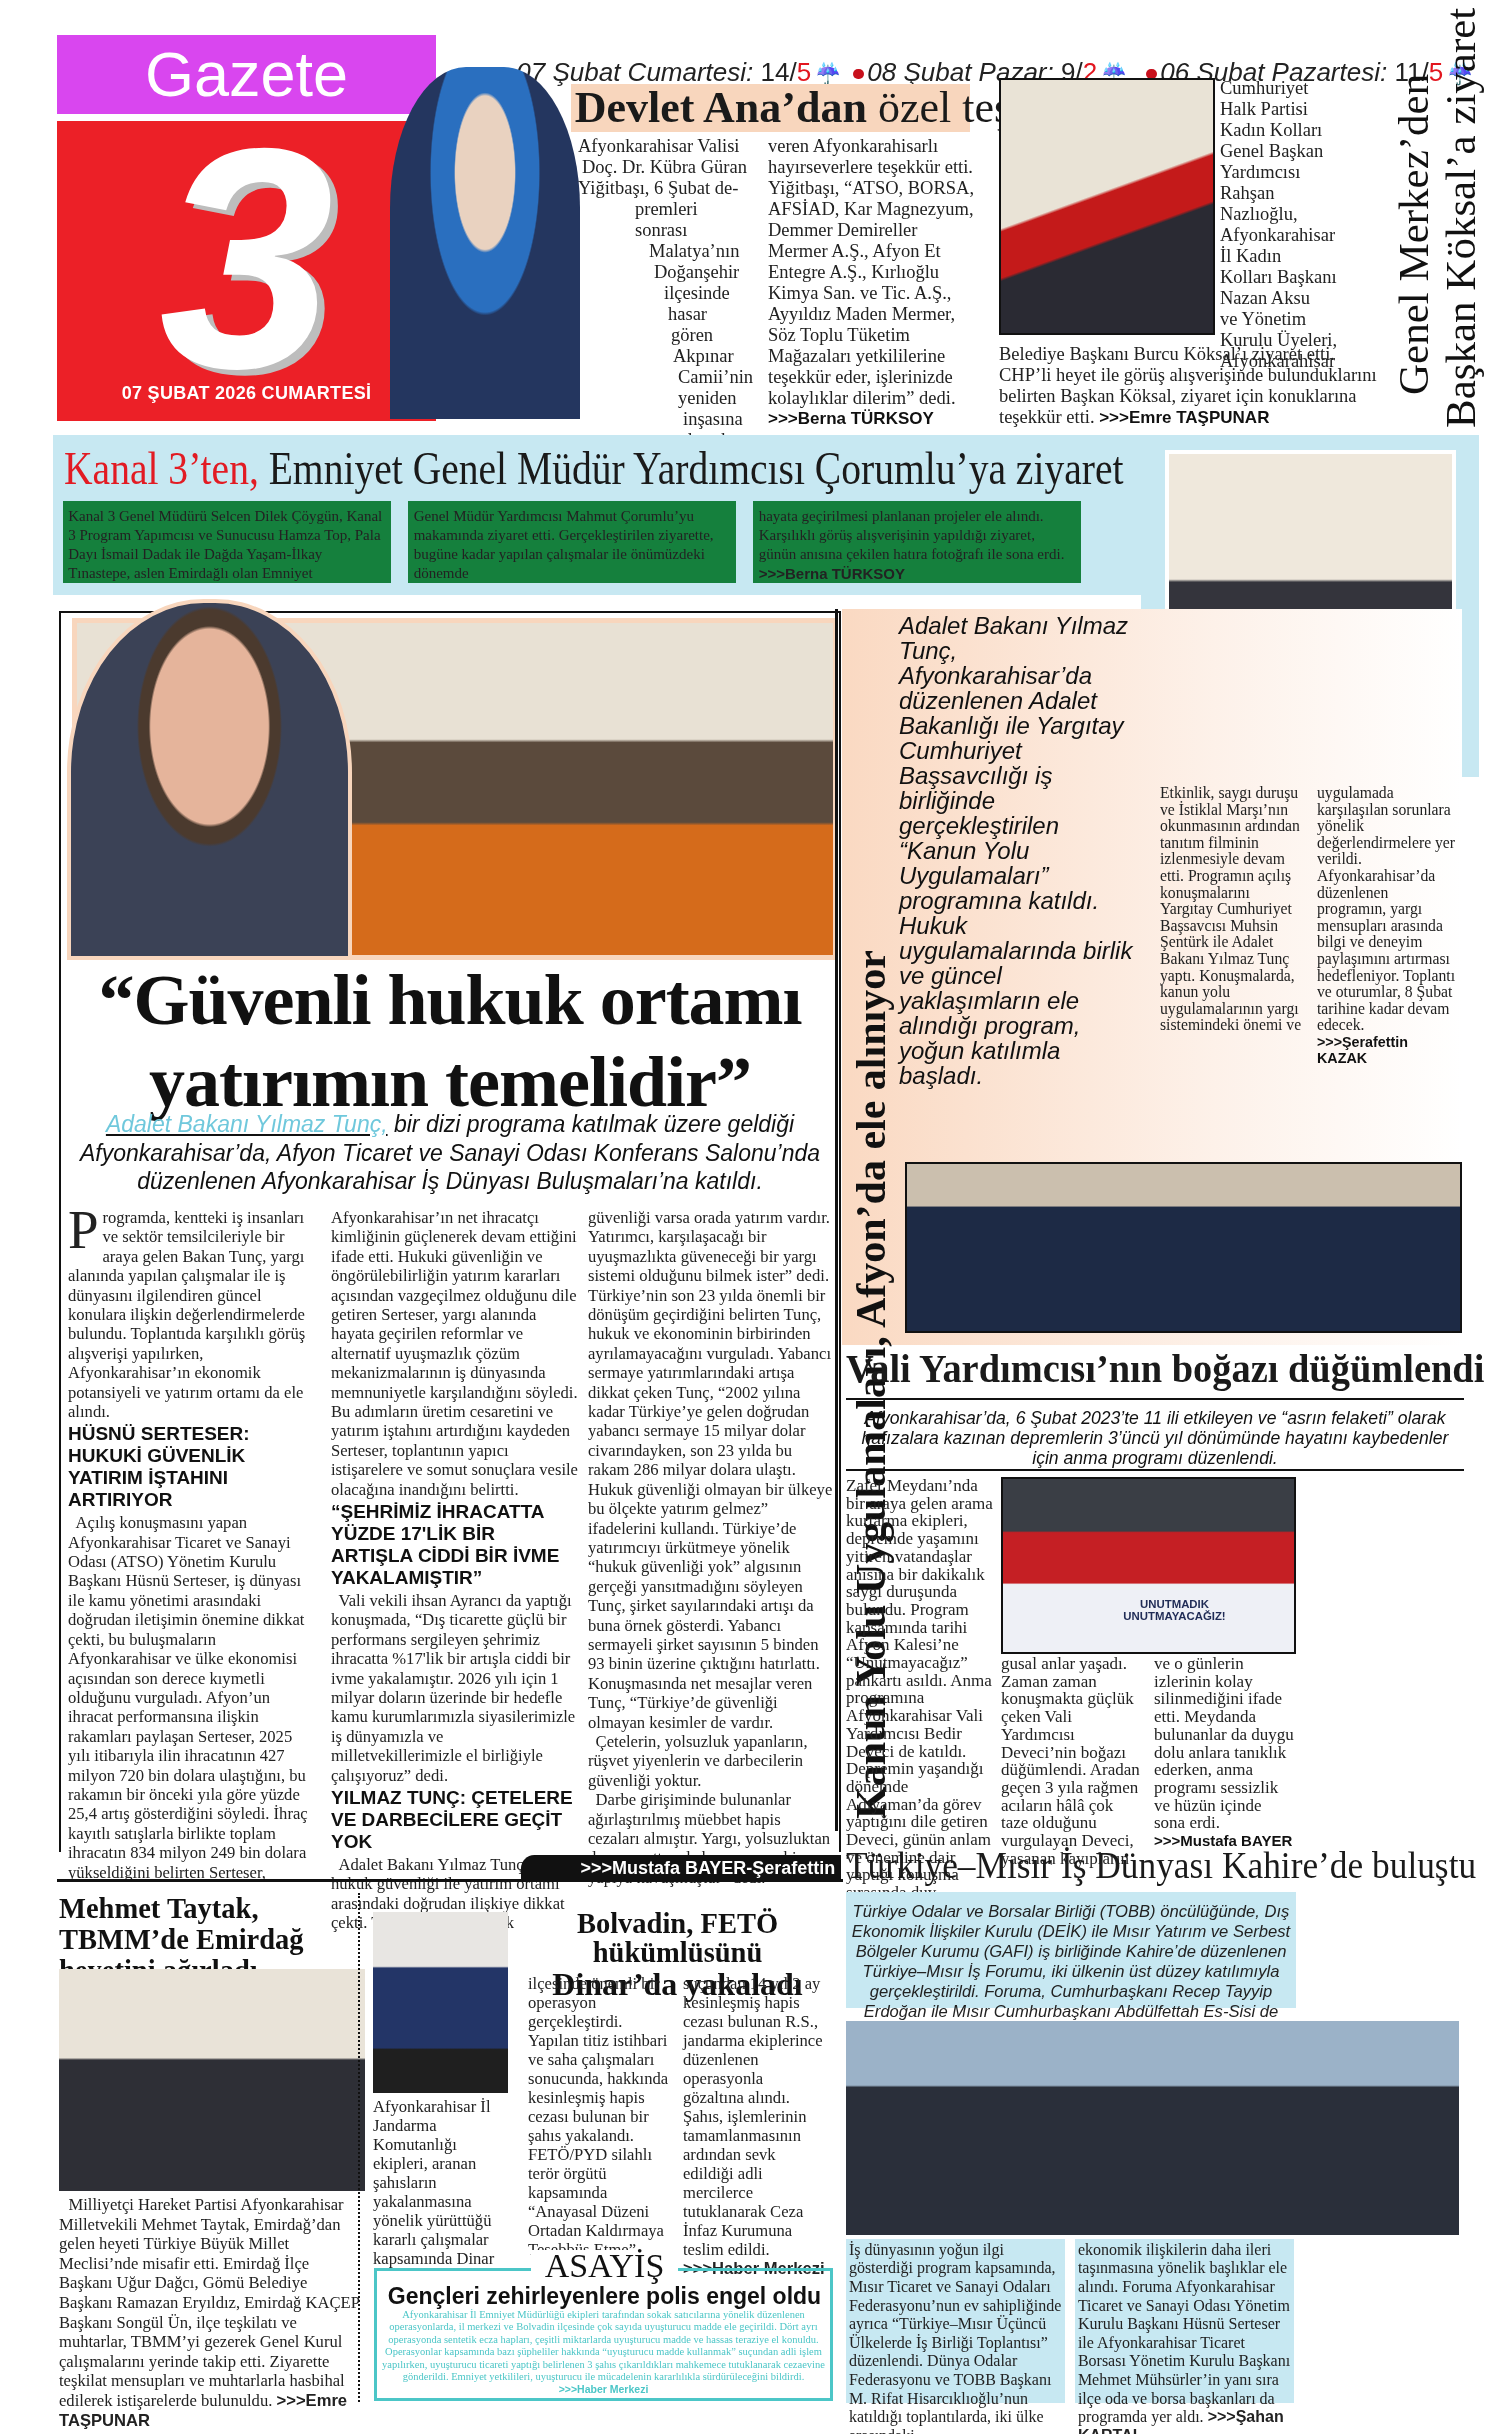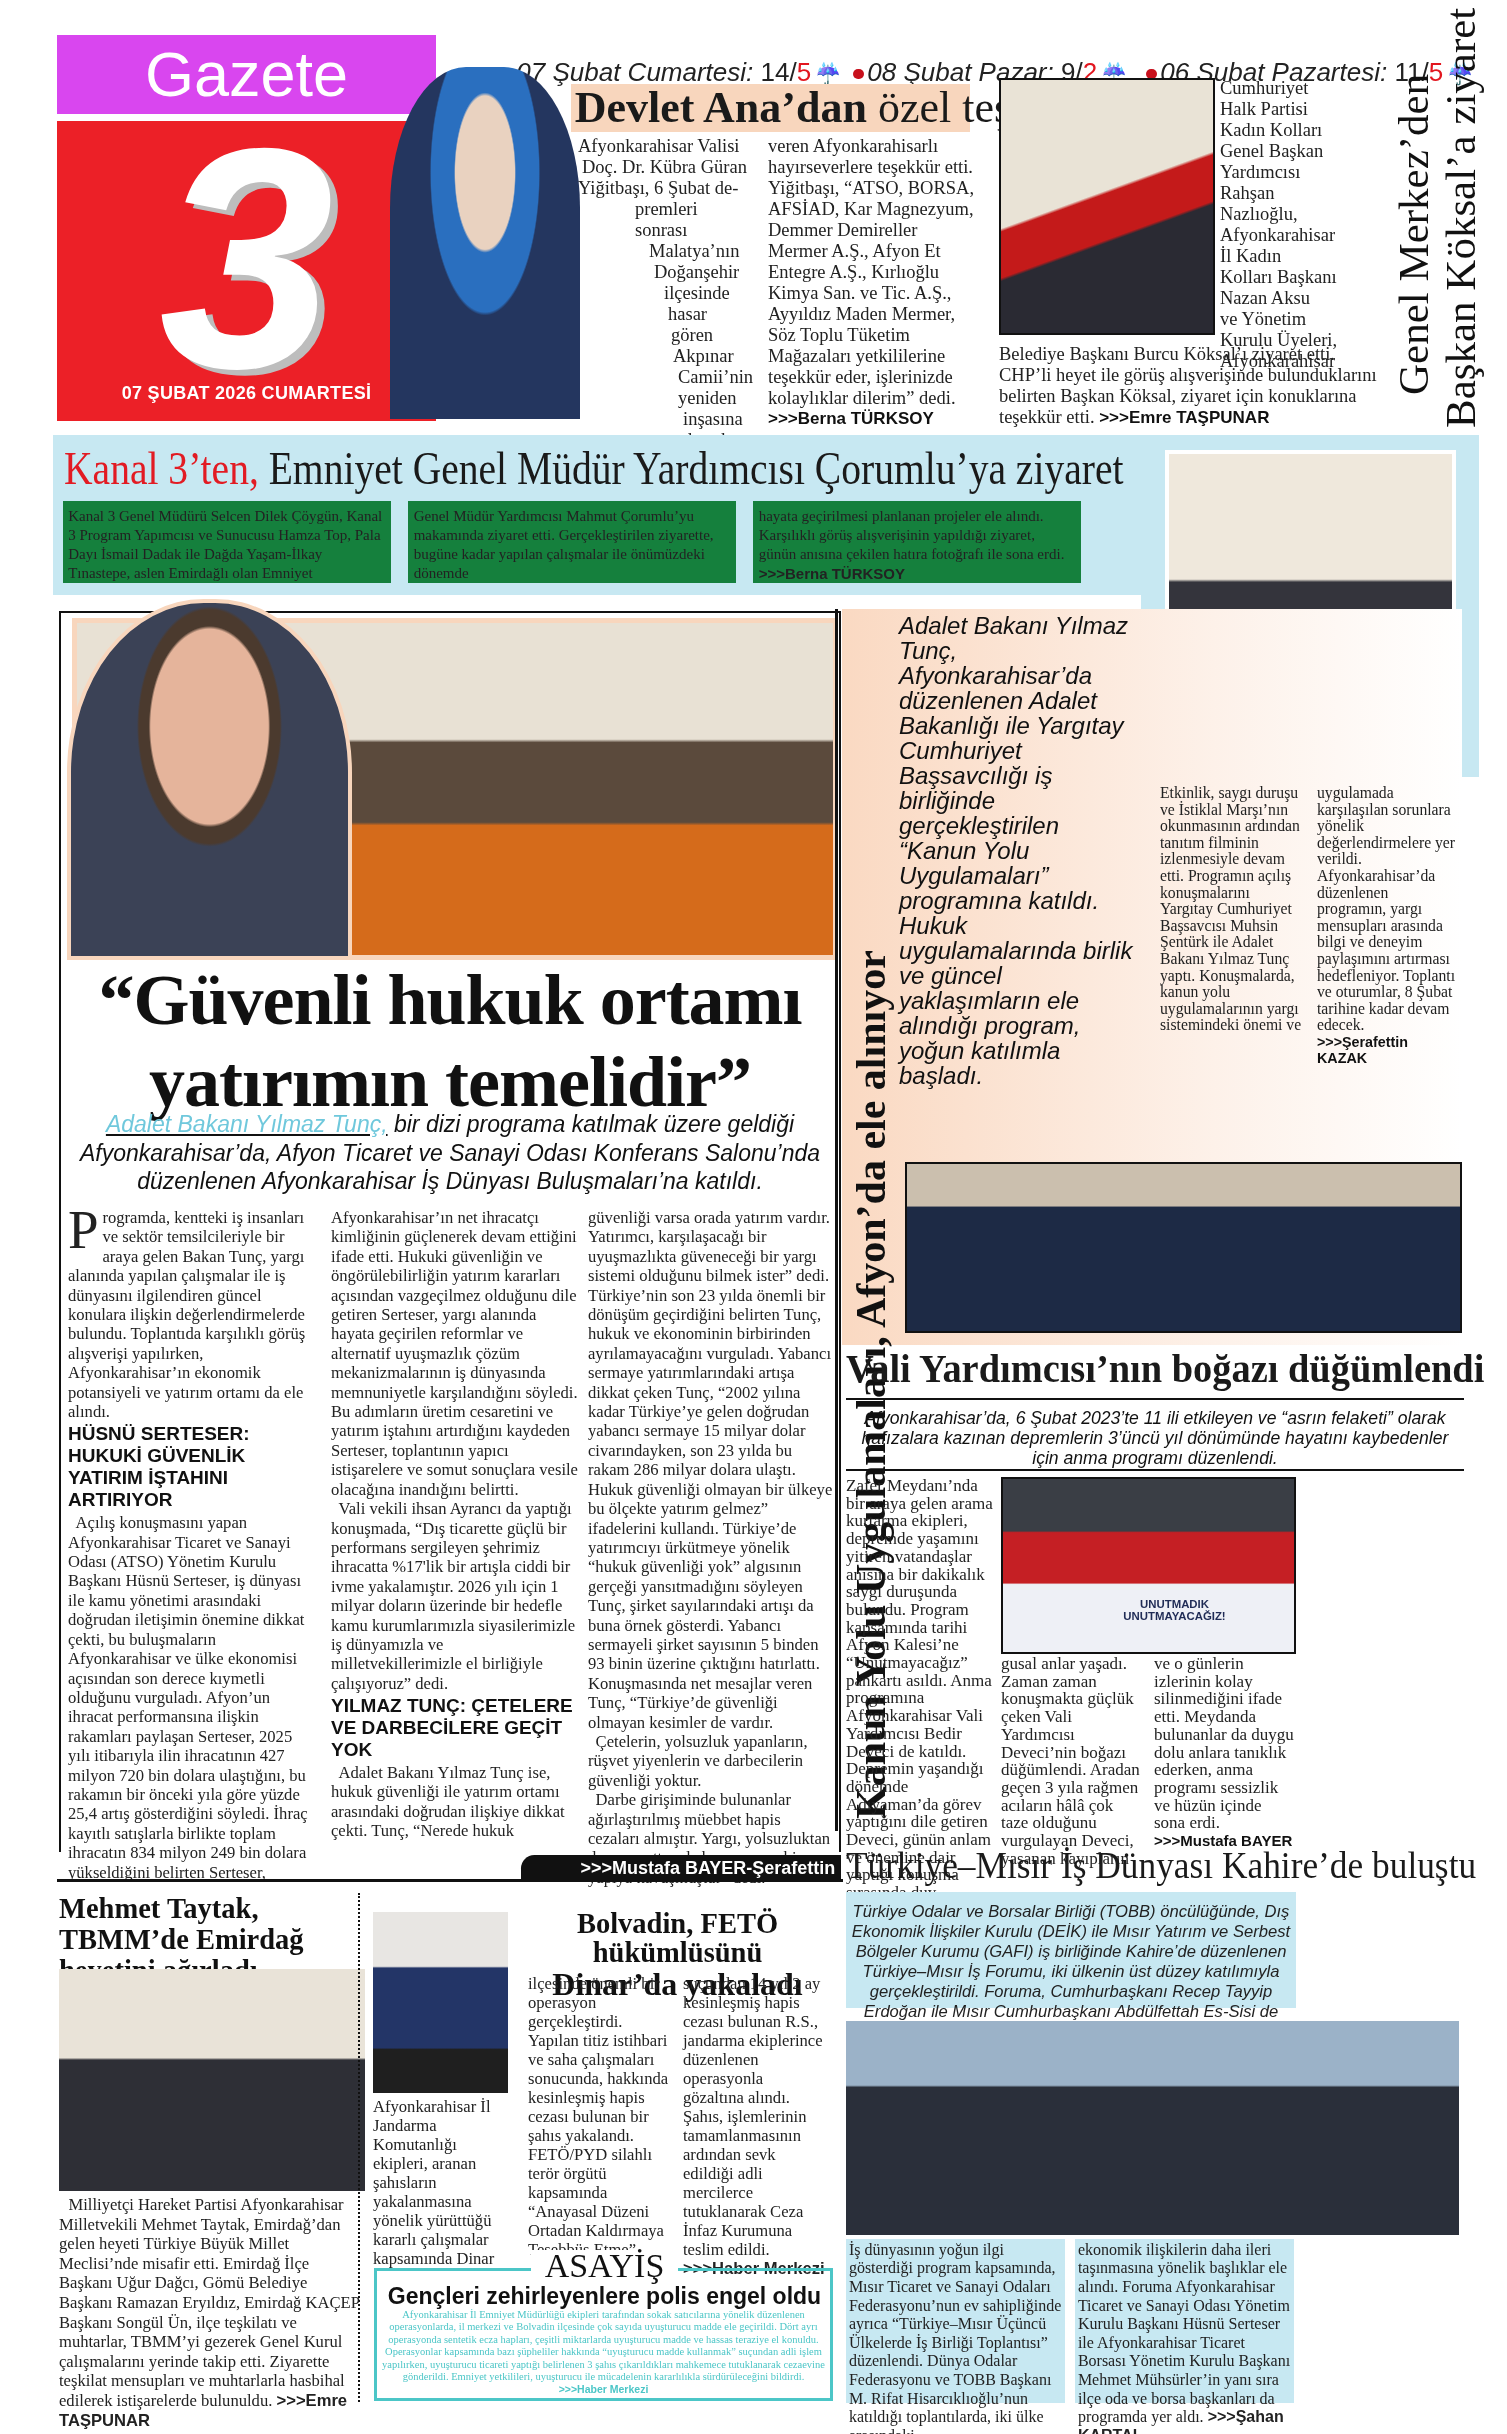--- a/index.html
+++ b/index.html
@@ -184,20 +184,21 @@
 <div id="main-title" class="abs">“Güvenli hukuk ortamı yatırımın temelidir”</div>
 <div id="main-deck" class="abs"><span class="hl">Adalet Bakanı Yılmaz Tunç,</span><span> bir dizi programa katılmak üzere geldiği Afyonkarahisar’da, Afyon Ticaret ve Sanayi Odası Konferans Salonu’nda düzenlenen Afyonkarahisar İş Dünyası Buluşmaları’na katıldı.</span></div>
 
 <div class="main-col" style="left:68px;">
   <span class="dropcap">P</span><span>rogramda, kentteki iş insanları ve sektör temsilcileriyle bir araya gelen Bakan Tunç, yargı alanında yapılan çalışmalar ile iş dünyasını ilgilendiren güncel konulara ilişkin değerlendirmelerde bulundu. Toplantıda karşılıklı görüş alışverişi yapılırken, Afyonkarahisar’ın ekonomik potansiyeli ve yatırım ortamı da ele alındı.</span>
   <h4>HÜSNÜ SERTESER: HUKUKİ GÜVENLİK YATIRIM İŞTAHINI ARTIRIYOR</h4>
   <div style="text-indent:7.6px;">Açılış konuşmasını yapan Afyonkarahisar Ticaret ve Sanayi Odası (ATSO) Yönetim Kurulu Başkanı Hüsnü Serteser, iş dünyası ile kamu yönetimi arasındaki doğrudan iletişimin önemine dikkat çekti, bu buluşmaların Afyonkarahisar ve ülke ekonomisi açısından son derece kıymetli olduğunu vurguladı. Afyon’un ihracat performansına ilişkin rakamları paylaşan Serteser, 2025 yılı itibarıyla ilin ihracatının 427 milyon 720 bin dolara ulaştığını, bu rakamın bir önceki yıla göre yüzde 25,4 artış gösterdiğini söyledi. İhraç kayıtlı satışlarla birlikte toplam ihracatın 834 milyon 249 bin dolara yükseldiğini belirten Serteser,</div>
 </div>
 <div class="main-col" style="left:331px;">
   <div>Afyonkarahisar’ın net ihracatçı kimliğinin güçlenerek devam ettiğini ifade etti. Hukuki güvenliğin ve öngörülebilirliğin yatırım kararları açısından vazgeçilmez olduğunu dile getiren Serteser, yargı alanında hayata geçirilen reformlar ve alternatif uyuşmazlık çözüm mekanizmalarının iş dünyasında memnuniyetle karşılandığını söyledi. Bu adımların üretim cesaretini ve yatırım iştahını artırdığını kaydeden Serteser, toplantının yapıcı istişarelere ve somut sonuçlara vesile olacağına inandığını belirtti.</div>
+  <h4>“ŞEHRİMİZ İHRACATTA YÜZDE 17'LİK BİR ARTIŞLA CİDDİ BİR İVME YAKALAMIŞTIR”</h4>
   <div style="text-indent:7.6px;">Vali vekili ihsan Ayrancı da yaptığı konuşmada, “Dış ticarette güçlü bir performans sergileyen şehrimiz ihracatta %17'lik bir artışla ciddi bir ivme yakalamıştır. 2026 yılı için 1 milyar doların üzerinde bir hedefle kamu kurumlarımızla siyasilerimizle iş dünyamızla ve milletvekillerimizle el birliğiyle çalışıyoruz” dedi.</div>
   <h4>YILMAZ TUNÇ: ÇETELERE VE DARBECİLERE GEÇİT YOK</h4>
   <div style="text-indent:7.6px;">Adalet Bakanı Yılmaz Tunç ise, hukuk güvenliği ile yatırım ortamı arasındaki doğrudan ilişkiye dikkat çekti. Tunç, “Nerede hukuk</div>
 </div>
 <div class="main-col" style="left:588px;">
   <div>güvenliği varsa orada yatırım vardır. Yatırımcı, karşılaşacağı bir uyuşmazlıkta güveneceği bir yargı sistemi olduğunu bilmek ister” dedi. Türkiye’nin son 23 yılda önemli bir dönüşüm geçirdiğini belirten Tunç, hukuk ve ekonominin birbirinden ayrılamayacağını vurguladı. Yabancı sermaye yatırımlarındaki artışa dikkat çeken Tunç, “2002 yılına kadar Türkiye’ye gelen doğrudan yabancı sermaye 15 milyar dolar civarındayken, son 23 yılda bu rakam 286 milyar dolara ulaştı. Hukuk güvenliği olmayan bir ülkeye bu ölçekte yatırım gelmez” ifadelerini kullandı. Türkiye’de yatırımcıyı ürkütmeye yönelik “hukuk güvenliği yok” algısının gerçeği yansıtmadığını söyleyen Tunç, şirket sayılarındaki artışı da buna örnek gösterdi. Yabancı sermayeli şirket sayısının 5 binden 93 binin üzerine çıktığını hatırlattı. Konuşmasında net mesajlar veren Tunç, “Türkiye’de güvenliği olmayan kesimler de vardır.</div>
   <div style="text-indent:7.6px;">Çetelerin, yolsuzluk yapanların, rüşvet yiyenlerin ve darbecilerin güvenliği yoktur.</div>
   <div style="text-indent:7.6px;">Darbe girişiminde bulunanlar ağırlaştırılmış müebbet hapis cezaları almıştır. Yargı, yolsuzluktan da vesayetten de hesap soran bir yapıya kavuşmuştur” dedi.</div>
 </div>
 <div id="main-byline" class="abs">&gt;&gt;&gt;Mustafa BAYER-Şerafettin KAZAK</div>

